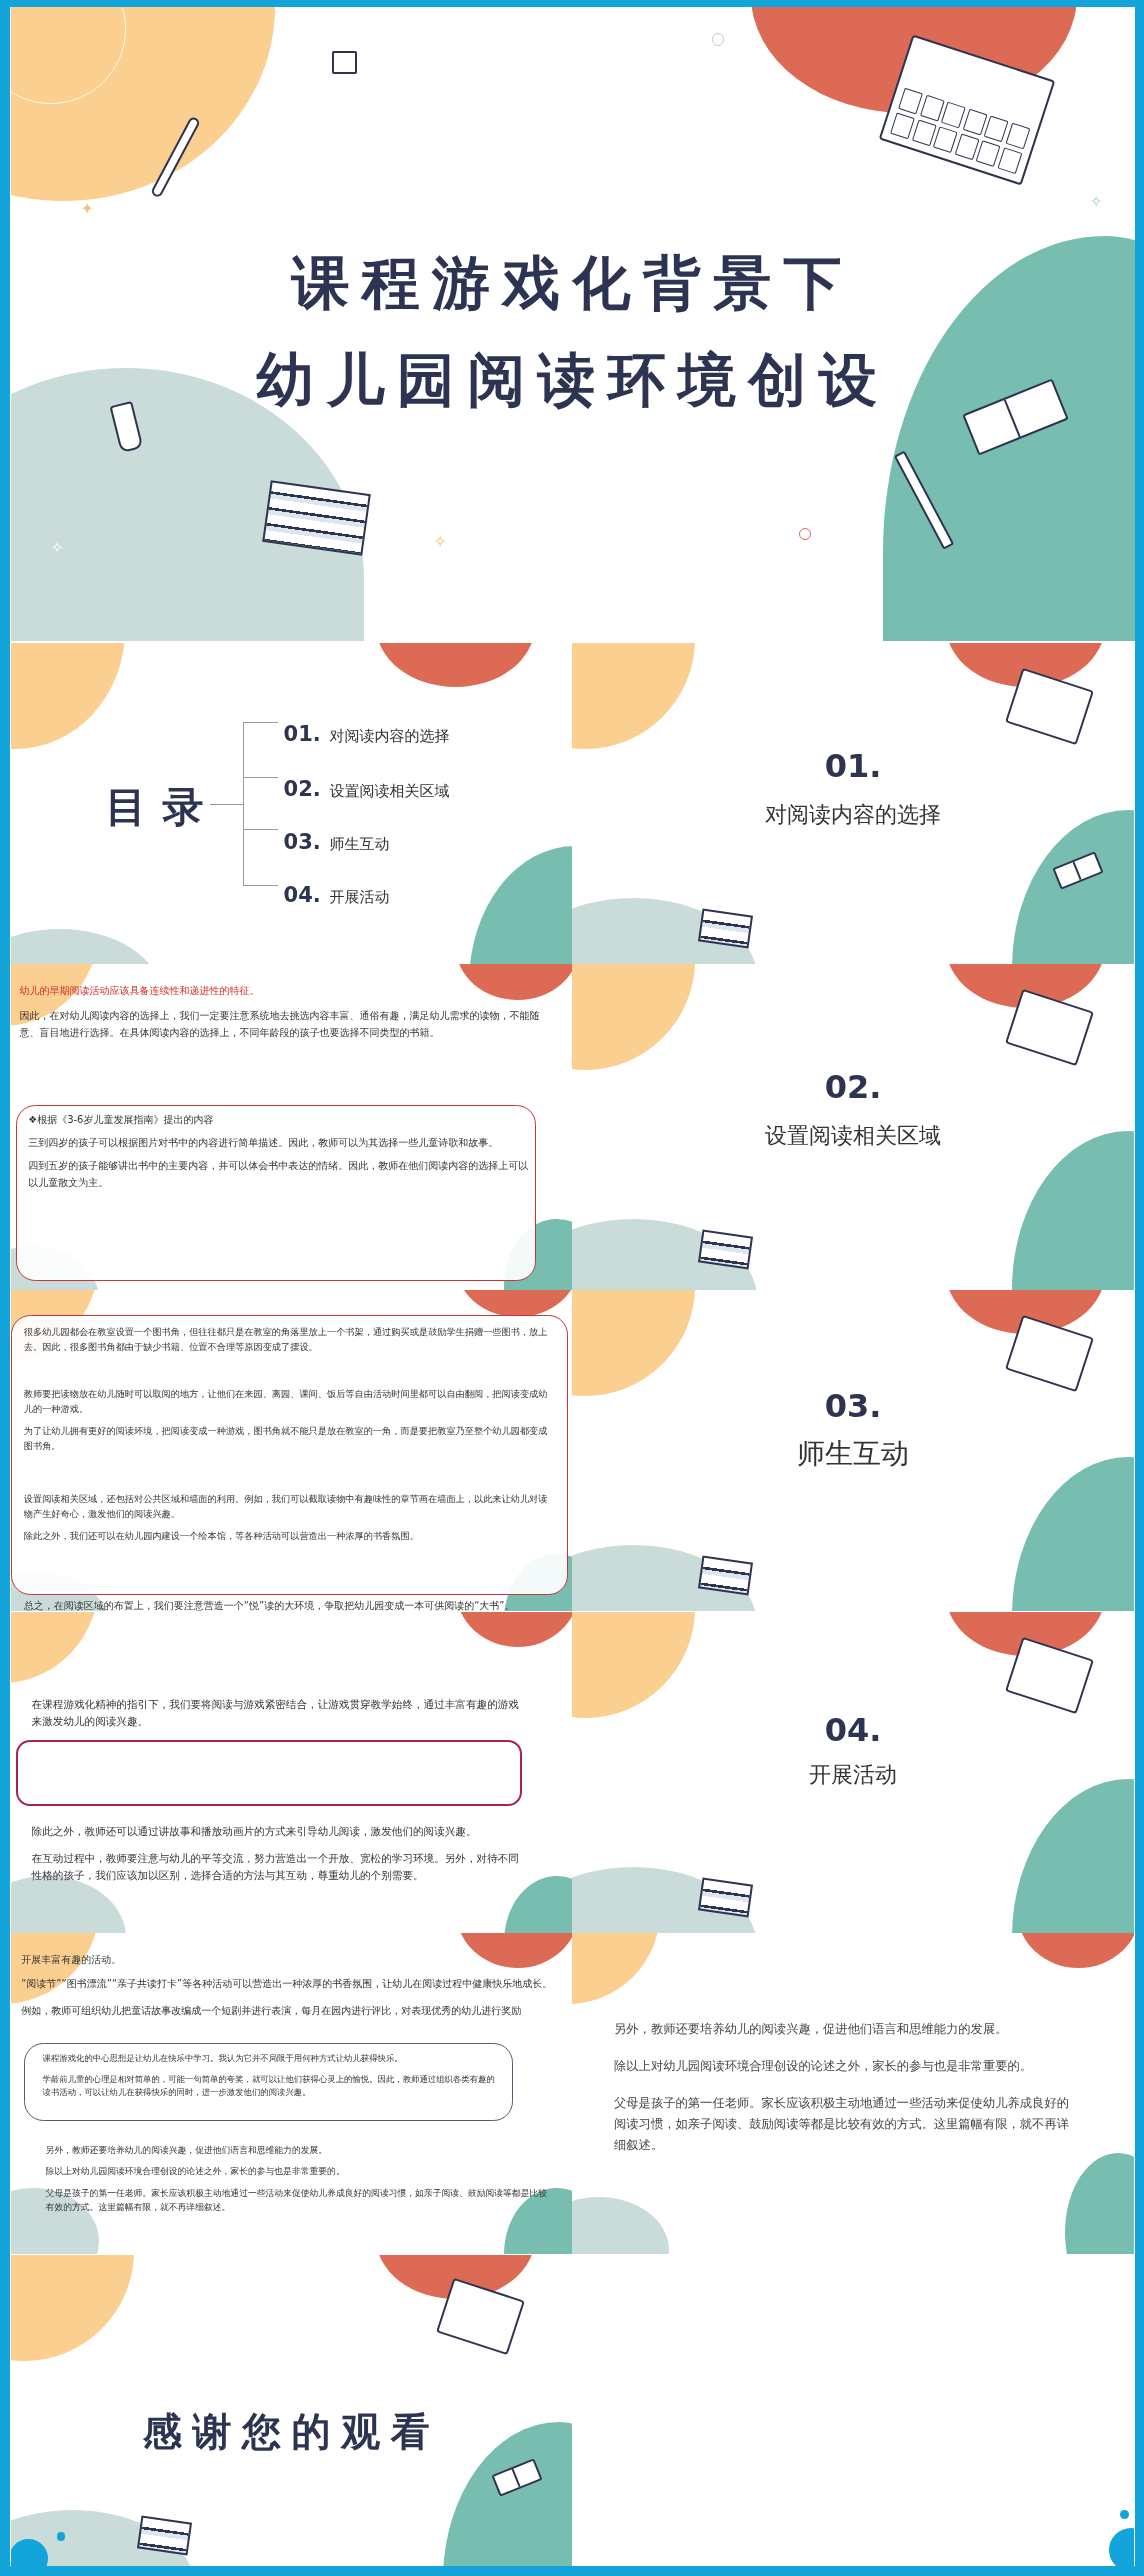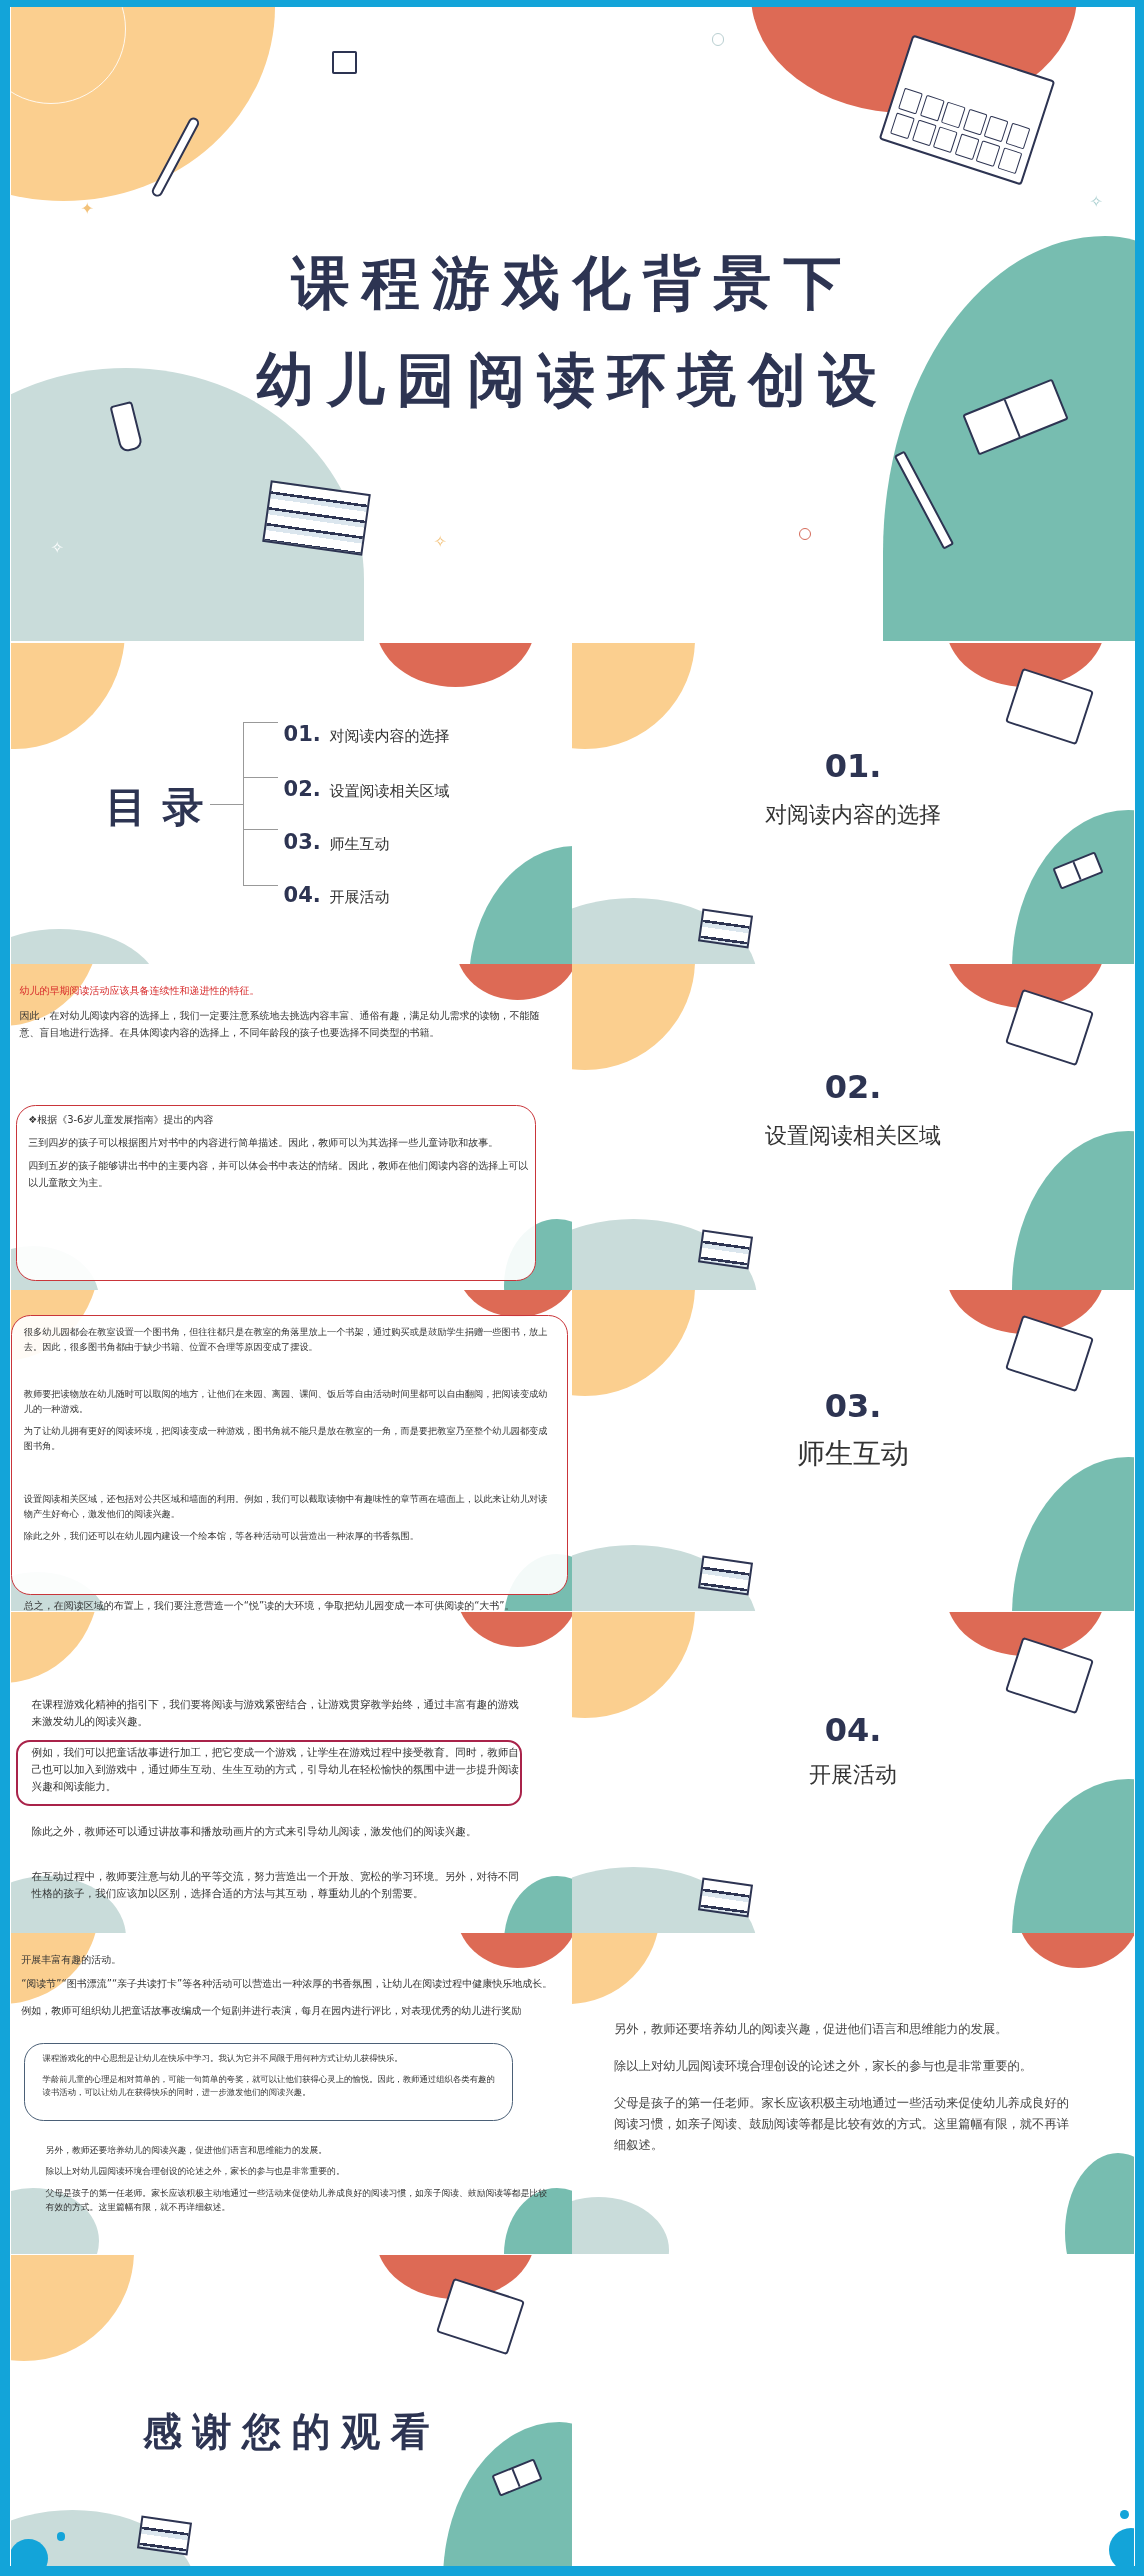--- a/index.html
+++ b/index.html
@@ -220,25 +220,22 @@
 <div class="slide half s-l" style="top:1612px;">
   <div class="blob b-orange" style="left:-106px;top:-132px;width:194px;height:203px;"></div>
   <div class="blob b-red" style="left:445px;top:-79px;width:123px;height:114px;"></div>
   <div class="blob b-teal" style="left:493px;top:264px;width:106px;height:132px;"></div>
   <div class="blob b-gray" style="left:-44px;top:264px;width:159px;height:123px;"></div>
 
   <div class="txt" style="left:21px;top:84px;width:493px;font-size:10.6px;">
     <p>在课程游戏化精神的指引下，我们要将阅读与游戏紧密结合，让游戏贯穿教学始终，通过丰富有趣的游戏来激发幼儿的阅读兴趣。</p>
   </div>
   <div class="box maroon" style="left:5.3px;top:128px;width:506px;height:66px;"></div>
-  <div class="txt" style="left:21px;top:132px;width:489px;font-size:10.6px;">
-    <p>例如，我们可以把童话故事进行加工，把它变成一个游戏，让学生在游戏过程中接受教育。同时，教师自己也可以加入到游戏中，通过师生互动、生生互动的方式，引导幼儿在轻松愉快的氛围中进一步提升阅读兴趣和阅读能力。</p>
-  </div>
   <div class="txt" style="left:21px;top:211px;width:493px;font-size:10.6px;">
-    <p style="margin-bottom:28px;">除此之外，教师还可以通过讲故事和播放动画片的方式来引导幼儿阅读，激发他们的阅读兴趣。</p>
+    <p style="margin-bottom:10px;">除此之外，教师还可以通过讲故事和播放动画片的方式来引导幼儿阅读，激发他们的阅读兴趣。</p>
     <p>在互动过程中，教师要注意与幼儿的平等交流，努力营造出一个开放、宽松的学习环境。另外，对待不同性格的孩子，我们应该加以区别，选择合适的方法与其互动，尊重幼儿的个别需要。</p>
   </div>
 </div>
 
 <div class="slide half s-r" style="top:1612px;">
   <div class="blob b-orange" style="left:-97px;top:-114px;width:220px;height:220px;"></div>
   <div class="blob b-red" style="left:374px;top:-79px;width:159px;height:123px;"></div>
   <div class="blob b-teal" style="left:440px;top:167px;width:194px;height:264px;border-radius:60% 40% 0 0;"></div>
   <div class="blob b-gray" style="left:-62px;top:255px;width:247px;height:159px;"></div>
   <div class="doodle palette" style="left:440px;top:35px;width:75px;height:57px;transform:rotate(18deg);"></div>

